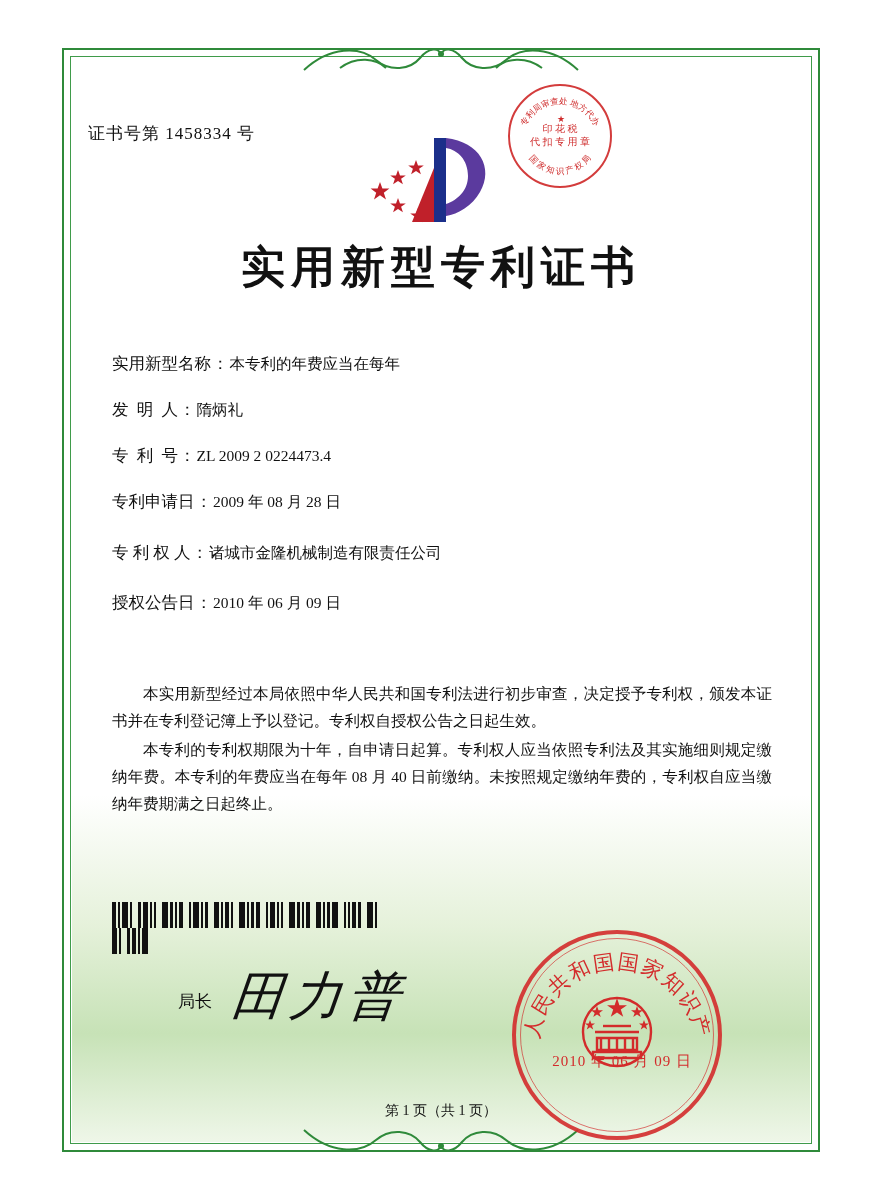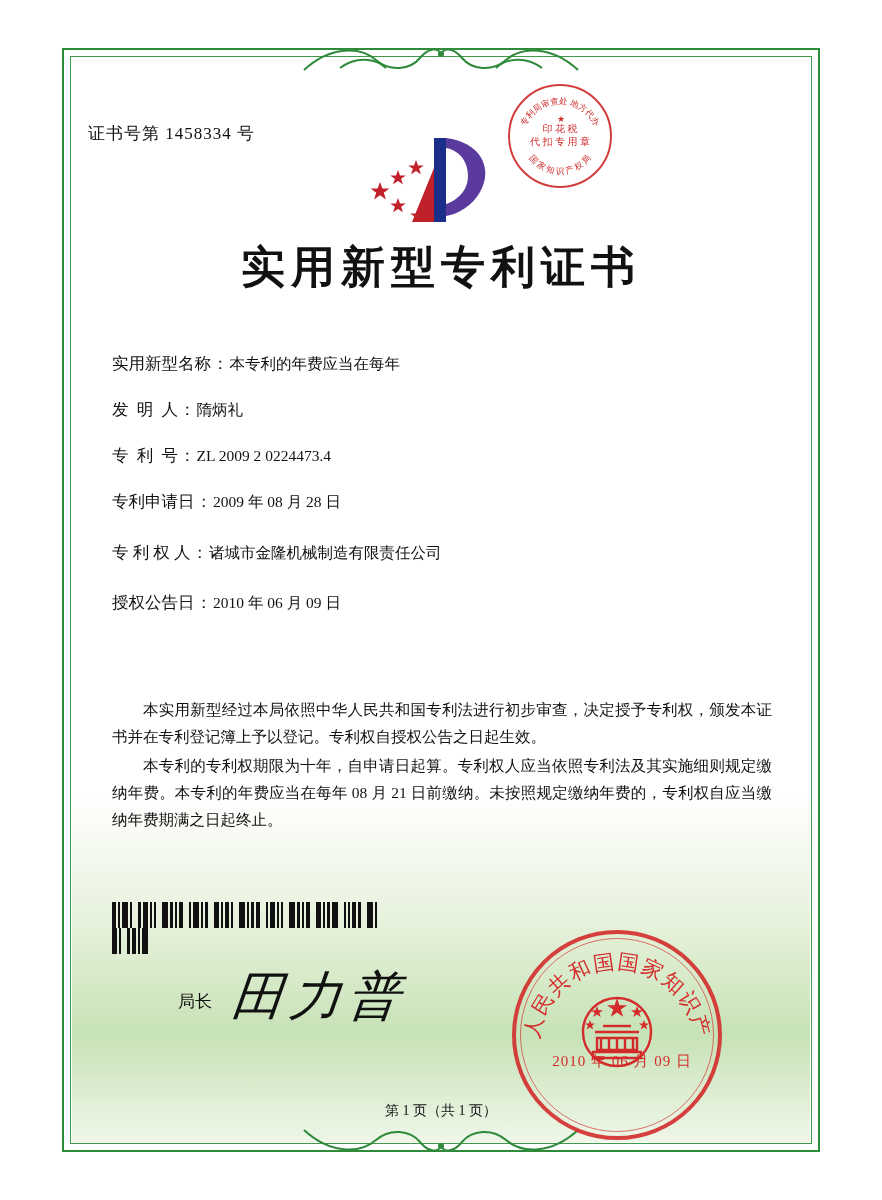--- a/index.html
+++ b/index.html
@@ -159,21 +159,21 @@
   .field-value {
     font-size: 15.5px;
     color: #111;
   }
   .field-row.tall { margin-bottom: 26px; margin-top: 27px; }
 
   
   .paras {
     position: absolute;
     left: 112px;
-    top: 696px;
+    top: 680px;
     width: 660px;
     font-size: 15.5px;
     line-height: 27px;
     color: #111;
     text-align: justify;
     font-family: Liberation Serif, serif;
   }
   .paras p {
     margin: 0 0 2px 0;
     text-indent: 2em;
@@ -379,21 +379,21 @@
     </div>
     <div class="field-row">
       <span class="field-label">授权公告日</span>
       <span class="field-colon">：</span>
       <span class="field-value">2010 年 06 月 09 日</span>
     </div>
   </div>
 
   <div class="paras">
     <p>本实用新型经过本局依照中华人民共和国专利法进行初步审查，决定授予专利权，颁发本证书并在专利登记簿上予以登记。专利权自授权公告之日起生效。</p>
-    <p>本专利的专利权期限为十年，自申请日起算。专利权人应当依照专利法及其实施细则规定缴纳年费。本专利的年费应当在每年 08 月 21 日前缴纳。未按照规定缴纳年费的，专利权自应当缴纳年费期满之日起终止。</p>
+    <p>本专利的专利权期限为十年，自申请日起算。专利权人应当依照专利法及其实施细则规定缴纳年费。本专利的年费应当在每年 08 月 40 日前缴纳。未按照规定缴纳年费的，专利权自应当缴纳年费期满之日起终止。</p>
   </div>
 
   <div class="barcode">
     <i style="width:4px"></i><i style="width:2px"></i><i style="width:6px"></i><i style="width:2px"></i>
     <i style="width:3px"></i><i style="width:5px"></i><i style="width:2px"></i><i style="width:2px"></i>
     <i style="width:6px"></i><i style="width:3px"></i><i style="width:2px"></i><i style="width:4px"></i>
     <i style="width:2px"></i><i style="width:6px"></i><i style="width:2px"></i><i style="width:3px"></i>
     <i style="width:5px"></i><i style="width:2px"></i><i style="width:4px"></i><i style="width:2px"></i>
     <i style="width:6px"></i><i style="width:2px"></i><i style="width:3px"></i><i style="width:4px"></i>
     <i style="width:2px"></i><i style="width:5px"></i><i style="width:2px"></i><i style="width:2px"></i>

